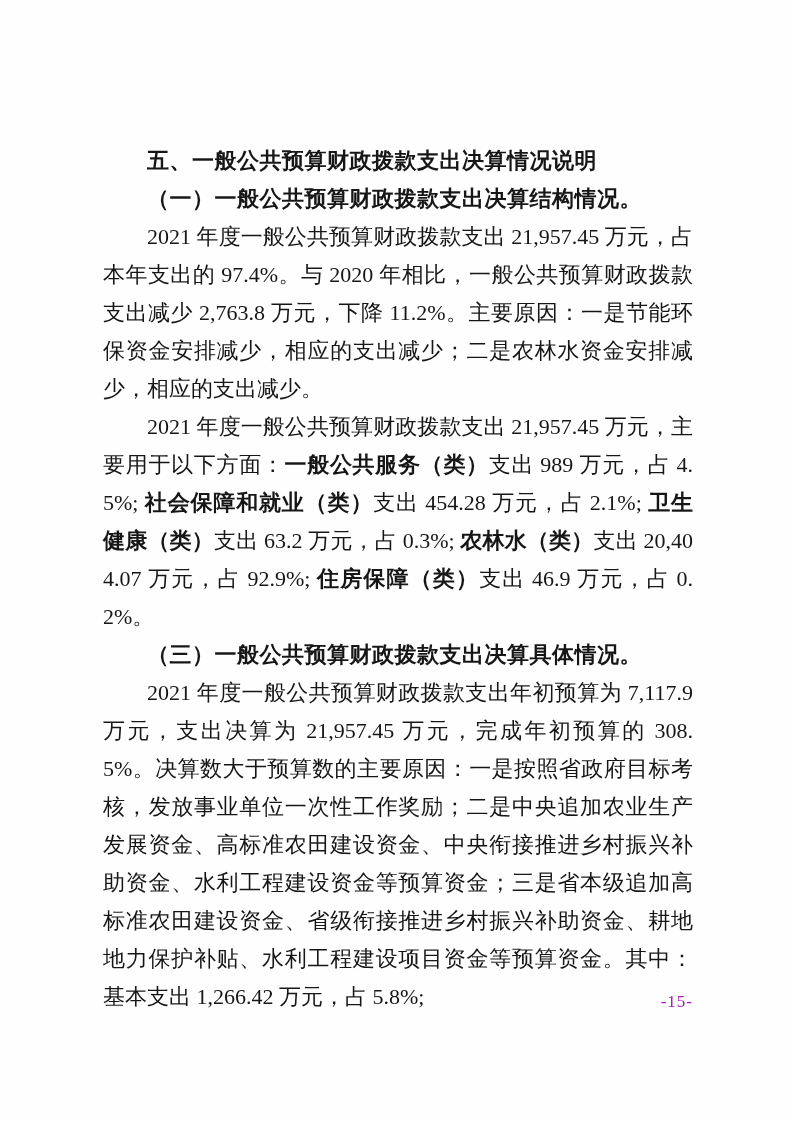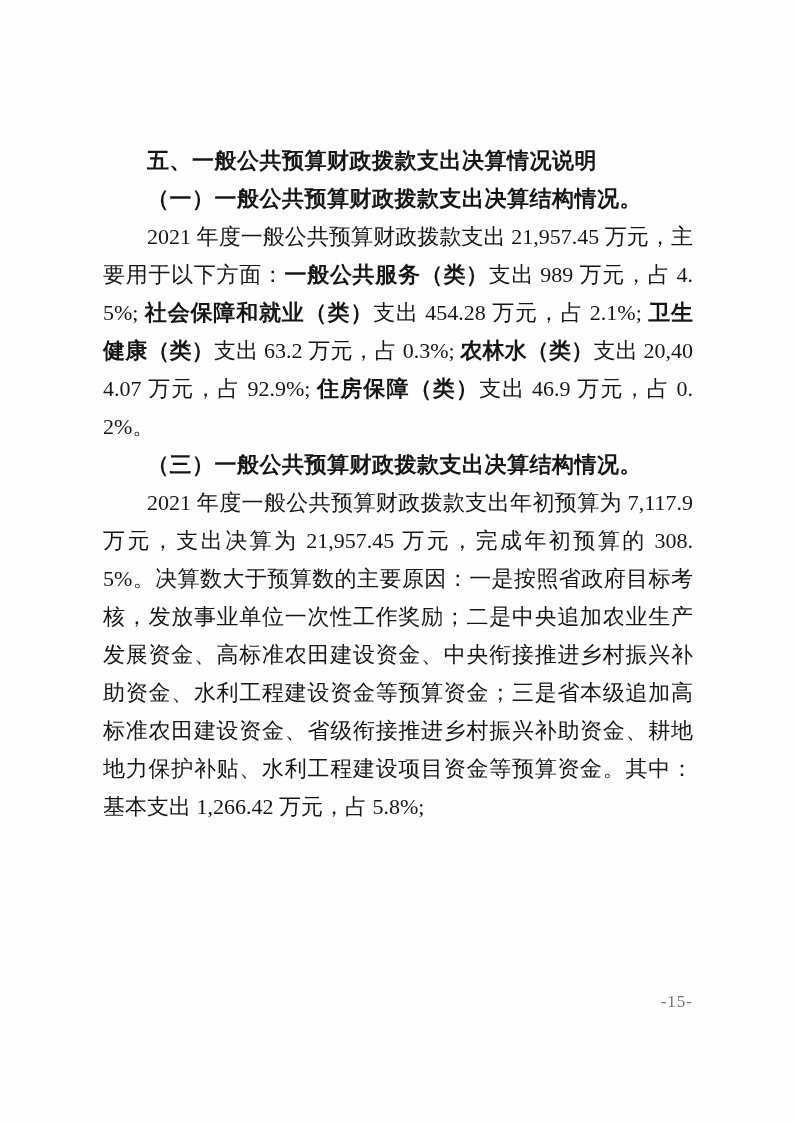--- a/index.html
+++ b/index.html
@@ -43,35 +43,36 @@
   .bold {
     font-weight: 700;
   }
   .page-number {
     position: absolute;
     top: 992px;
     right: 101px;
     font-size: 17px;
     line-height: 20px;
     letter-spacing: 1px;
-    color: #737373;
+    color: #a21caf;
   }
 </style>
 </head>
 <body>
 
 <div class="page">
   <div class="content">
     <p class="h-main">五、一般公共预算财政拨款支出决算情况说明</p>
 
     <p class="h-sub">（一）一般公共预算财政拨款支出决算结构情况。</p>
 
+    <p>2021 年度一般公共预算财政拨款支出 21,957.45 万元，占本年支出的 97.4%。与 2020 年相比，一般公共预算财政拨款支出减少 2,763.8 万元，下降 11.2%。主要原因：一是节能环保资金安排减少，相应的支出减少；二是农林水资金安排减少，相应的支出减少。</p>
 
 
     <p><span>2021 年度一般公共预算财政拨款支出 21,957.45 万元，主要用于以下方面：</span><span class="bold">一般公共服务（类）</span><span>支出 989 万元，占 4.5%; </span><span class="bold">社会保障和就业（类）</span><span>支出 454.28 万元，占 2.1%; </span><span class="bold">卫生健康（类）</span><span>支出 63.2 万元，占 0.3%; </span><span class="bold">农林水（类）</span><span>支出 20,404.07 万元，占 92.9%; </span><span class="bold">住房保障（类）</span><span>支出 46.9 万元，占 0.2%。</span></p>
 
-    <p class="h-sub">（三）一般公共预算财政拨款支出决算结构情况。</p>
+    <p class="h-sub">（三）一般公共预算财政拨款支出决算具体情况。</p>
 
     <p>2021 年度一般公共预算财政拨款支出年初预算为 7,117.9 万元，支出决算为 21,957.45 万元，完成年初预算的 308.5%。决算数大于预算数的主要原因：一是按照省政府目标考核，发放事业单位一次性工作奖励；二是中央追加农业生产发展资金、高标准农田建设资金、中央衔接推进乡村振兴补助资金、水利工程建设资金等预算资金；三是省本级追加高标准农田建设资金、省级衔接推进乡村振兴补助资金、耕地地力保护补贴、水利工程建设项目资金等预算资金。其中：基本支出 1,266.42 万元，占 5.8%;</p>
   </div>
 
   <div class="page-number">-15-</div>
 </div>
 
 </body></html>

